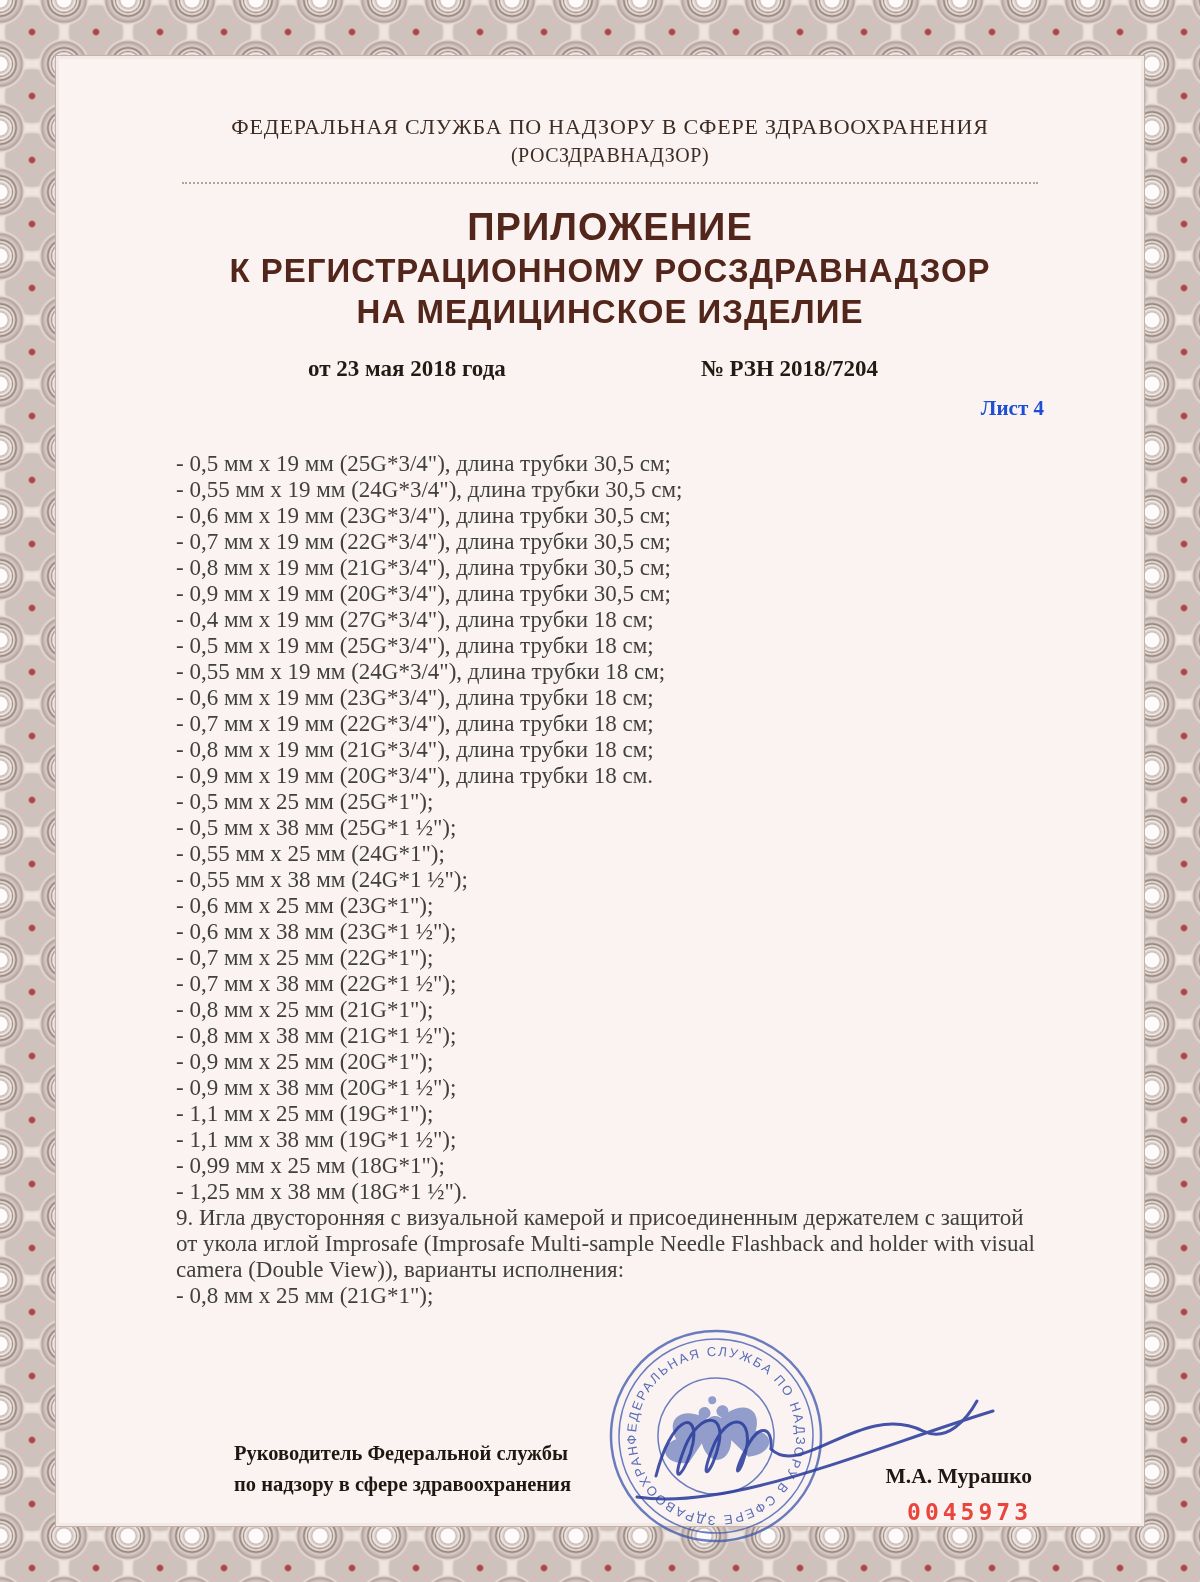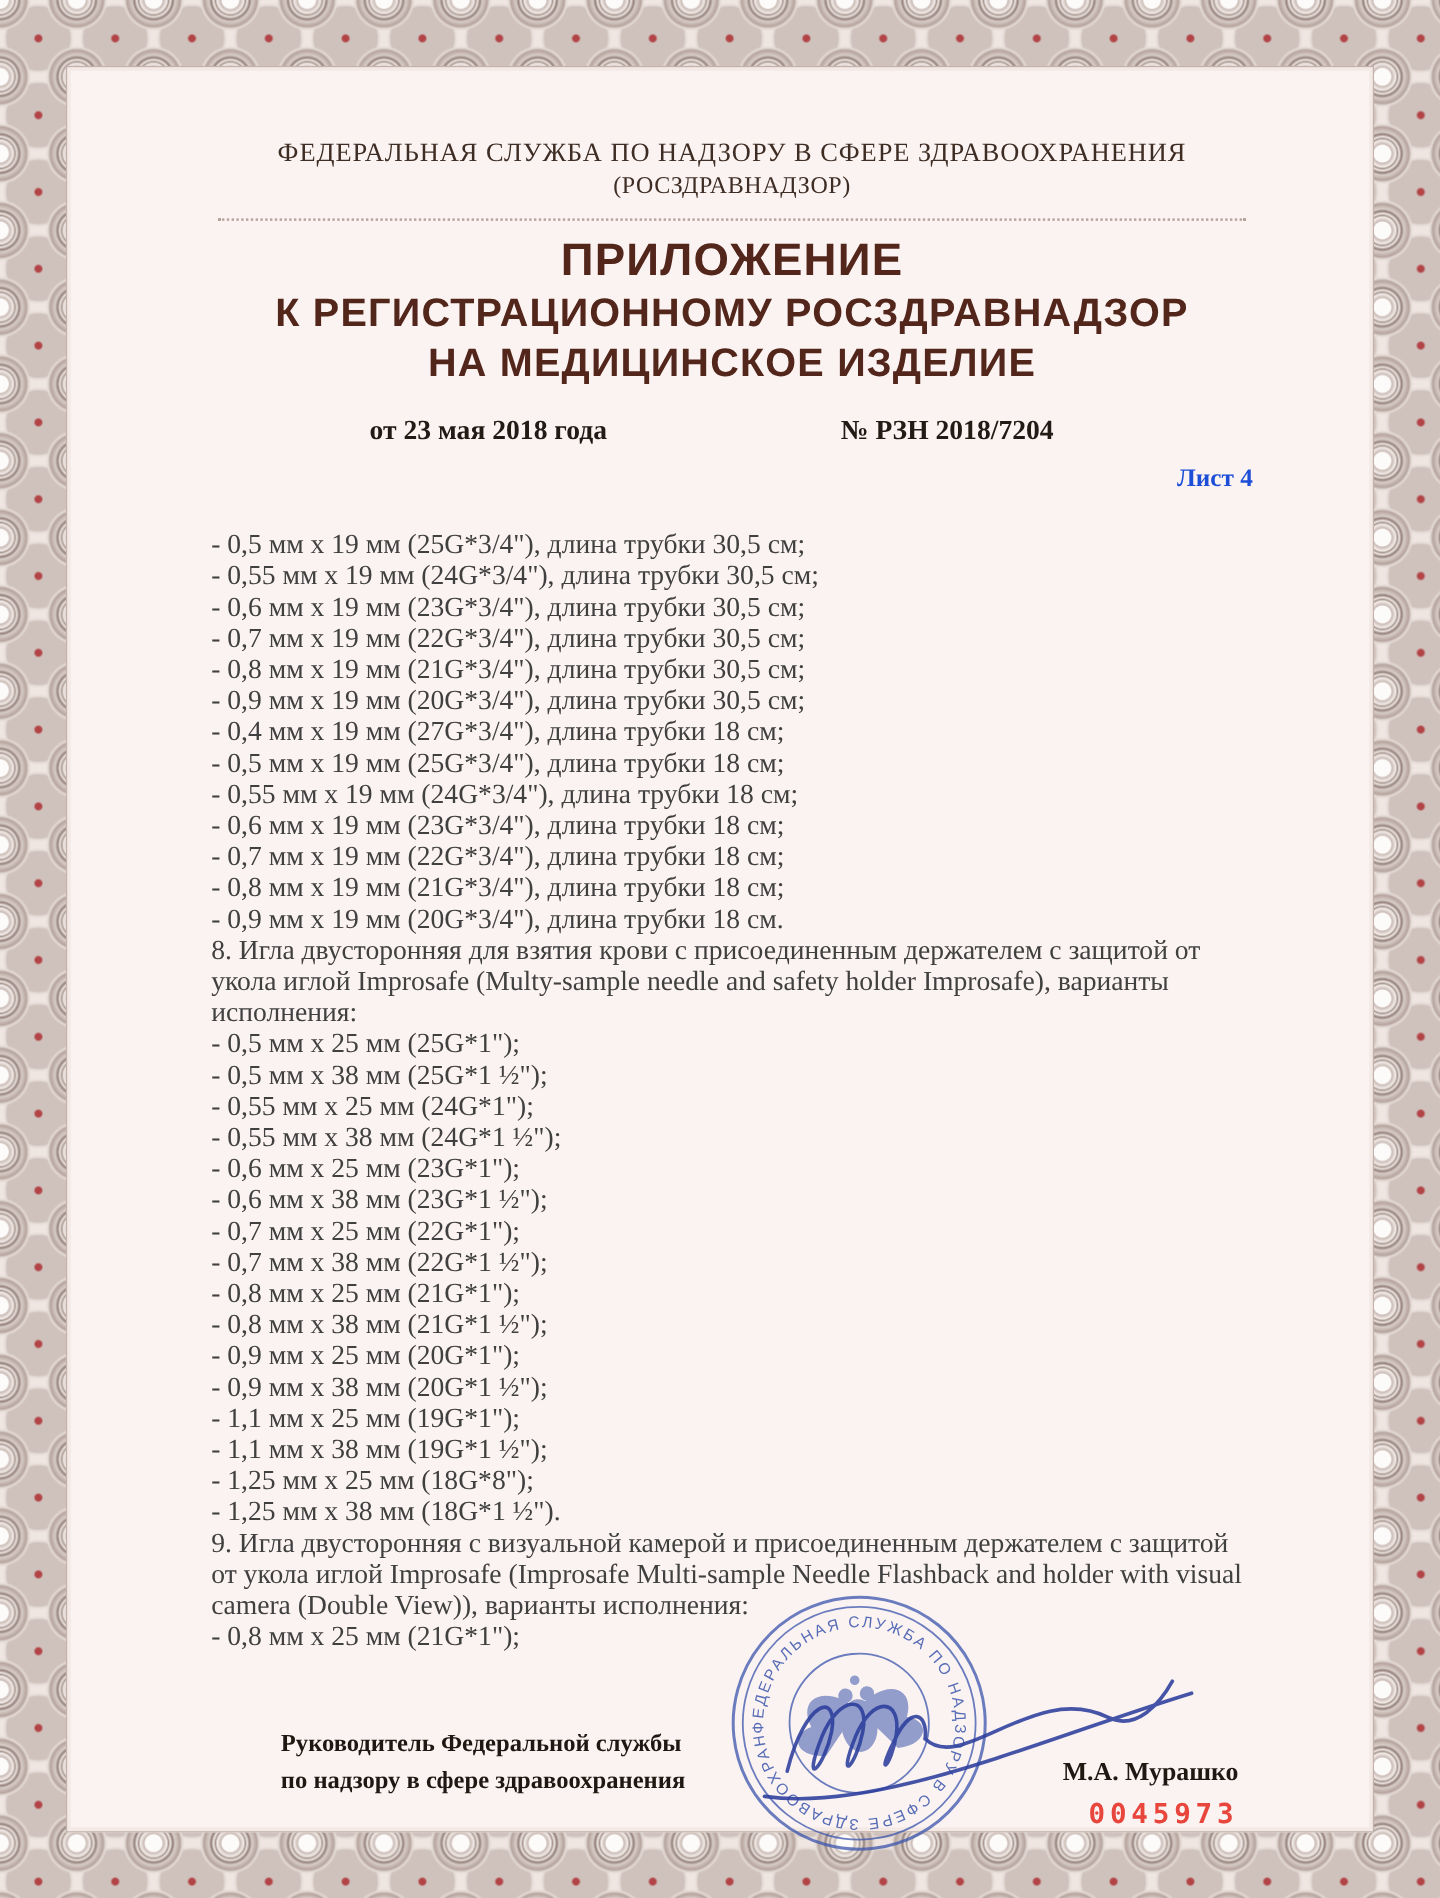--- a/index.html
+++ b/index.html
@@ -25,21 +25,21 @@
   }
   .content{
     position:absolute; inset:0;
     padding:0 100px 0 120px;
     color:#241a12;
   }
   .agency{margin-top:56px;text-align:center;font-size:22px;line-height:29px;color:#3e2d24;letter-spacing:.8px;}
   .agency .l2{font-size:20px;letter-spacing:.5px;}
   .sep{border-top:2px dotted #b7a29b;margin:12px 6px 0;}
   .title{
-    margin-top:10px;text-align:center;
+    margin-top:20px;text-align:center;
     font-family:"Liberation Sans",sans-serif;font-weight:700;
     color:#53261b;letter-spacing:1px;
   }
   .title .t1{font-size:38px;line-height:46px;}
   .title .t2,.title .t3{font-size:33px;line-height:41px;}
   .meta{
     margin:24px 12px 0 132px;width:570px;
     display:flex;justify-content:space-between;
     font-weight:700;font-size:23px;color:#221a14;
   }
@@ -99,37 +99,36 @@
             <div class="line">- 0,8 мм х 19 мм (21G*3/4"), длина трубки 30,5 см;</div>
             <div class="line">- 0,9 мм х 19 мм (20G*3/4"), длина трубки 30,5 см;</div>
             <div class="line">- 0,4 мм х 19 мм (27G*3/4"), длина трубки 18 см;</div>
             <div class="line">- 0,5 мм х 19 мм (25G*3/4"), длина трубки 18 см;</div>
             <div class="line">- 0,55 мм х 19 мм (24G*3/4"), длина трубки 18 см;</div>
             <div class="line">- 0,6 мм х 19 мм (23G*3/4"), длина трубки 18 см;</div>
             <div class="line">- 0,7 мм х 19 мм (22G*3/4"), длина трубки 18 см;</div>
             <div class="line">- 0,8 мм х 19 мм (21G*3/4"), длина трубки 18 см;</div>
             <div class="line">- 0,9 мм х 19 мм (20G*3/4"), длина трубки 18 см.</div>
           </div>
-        <div class="para">8. Игла двусторонняя для взятия крови с присоединенным держателем с защитой от укола иглой Improsafe (Multy-sample needle and safety holder Improsafe), варианты исполнения:</div>
         <div>
             <div class="line">- 0,5 мм х 25 мм (25G*1");</div>
             <div class="line">- 0,5 мм х 38 мм (25G*1 ½");</div>
             <div class="line">- 0,55 мм х 25 мм (24G*1");</div>
             <div class="line">- 0,55 мм х 38 мм (24G*1 ½");</div>
             <div class="line">- 0,6 мм х 25 мм (23G*1");</div>
             <div class="line">- 0,6 мм х 38 мм (23G*1 ½");</div>
             <div class="line">- 0,7 мм х 25 мм (22G*1");</div>
             <div class="line">- 0,7 мм х 38 мм (22G*1 ½");</div>
             <div class="line">- 0,8 мм х 25 мм (21G*1");</div>
             <div class="line">- 0,8 мм х 38 мм (21G*1 ½");</div>
             <div class="line">- 0,9 мм х 25 мм (20G*1");</div>
             <div class="line">- 0,9 мм х 38 мм (20G*1 ½");</div>
             <div class="line">- 1,1 мм х 25 мм (19G*1");</div>
             <div class="line">- 1,1 мм х 38 мм (19G*1 ½");</div>
-            <div class="line">- 1,25 мм х 25 мм (18G*8");</div>
+            <div class="line">- 0,99 мм х 25 мм (18G*1");</div>
             <div class="line">- 1,25 мм х 38 мм (18G*1 ½").</div>
           </div>
         <div class="para">9. Игла двусторонняя с визуальной камерой и присоединенным держателем с защитой от укола иглой Improsafe (Improsafe Multi-sample Needle Flashback and holder with visual camera (Double View)), варианты исполнения:</div>
         <div>
             <div class="line">- 0,8 мм х 25 мм (21G*1");</div>
           </div>
       </div>
     </div>
 
     <svg class="stamp-svg" width="380" height="280" viewBox="0 0 380 280">

